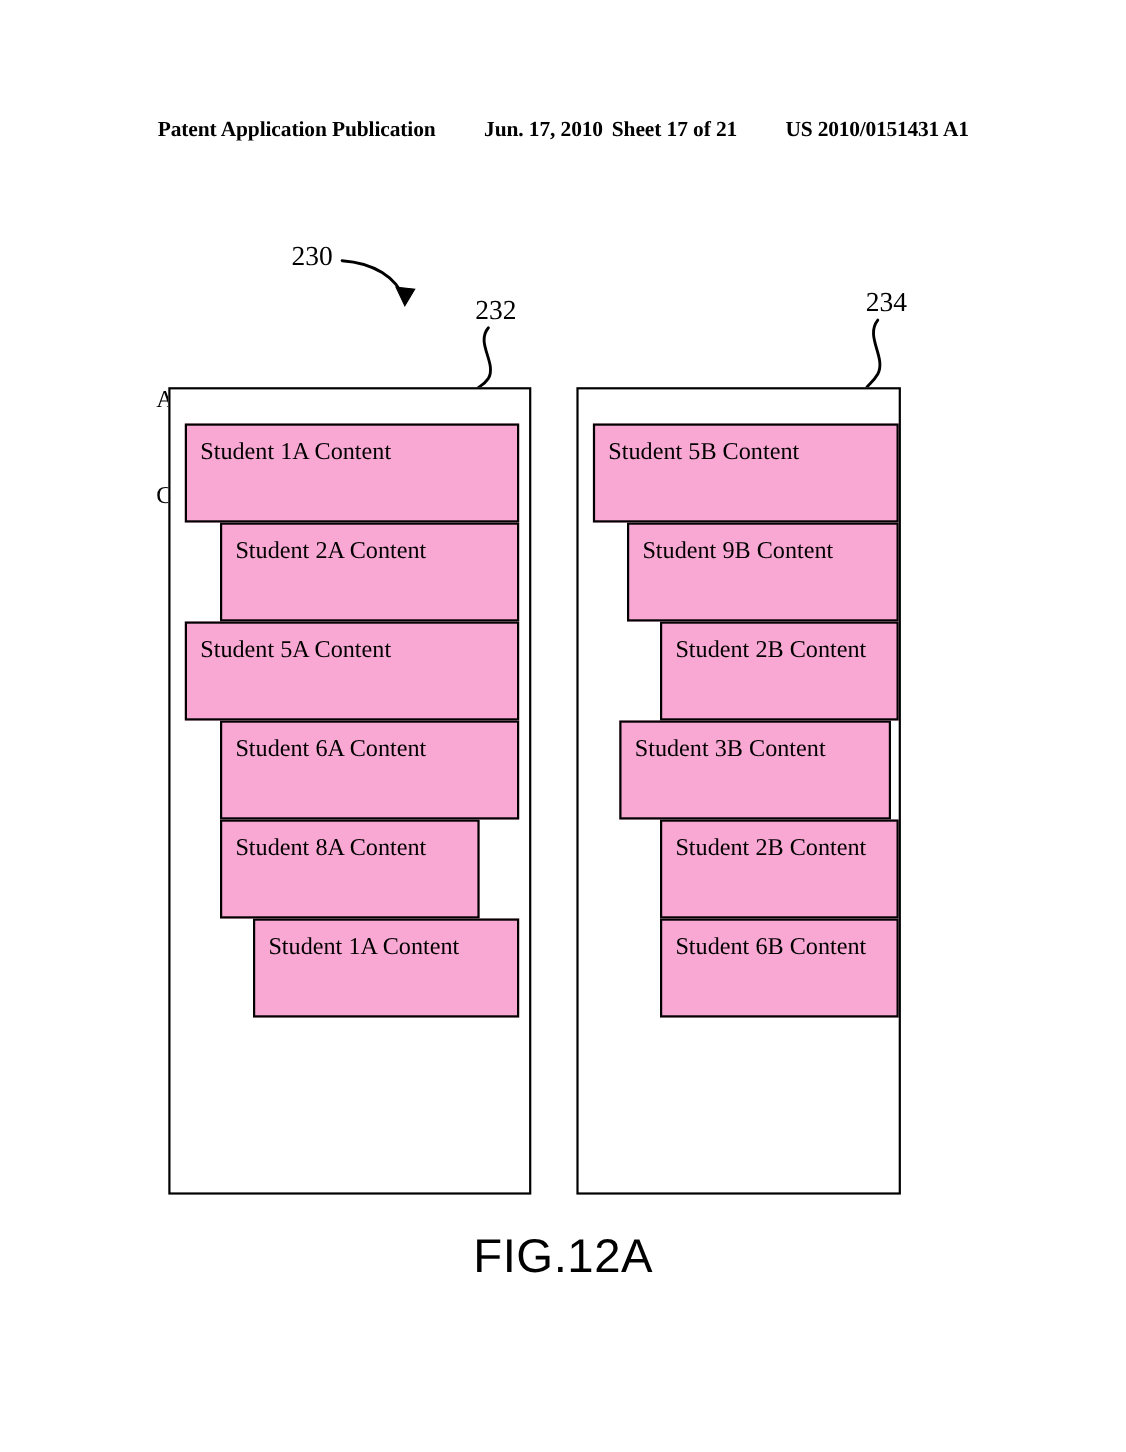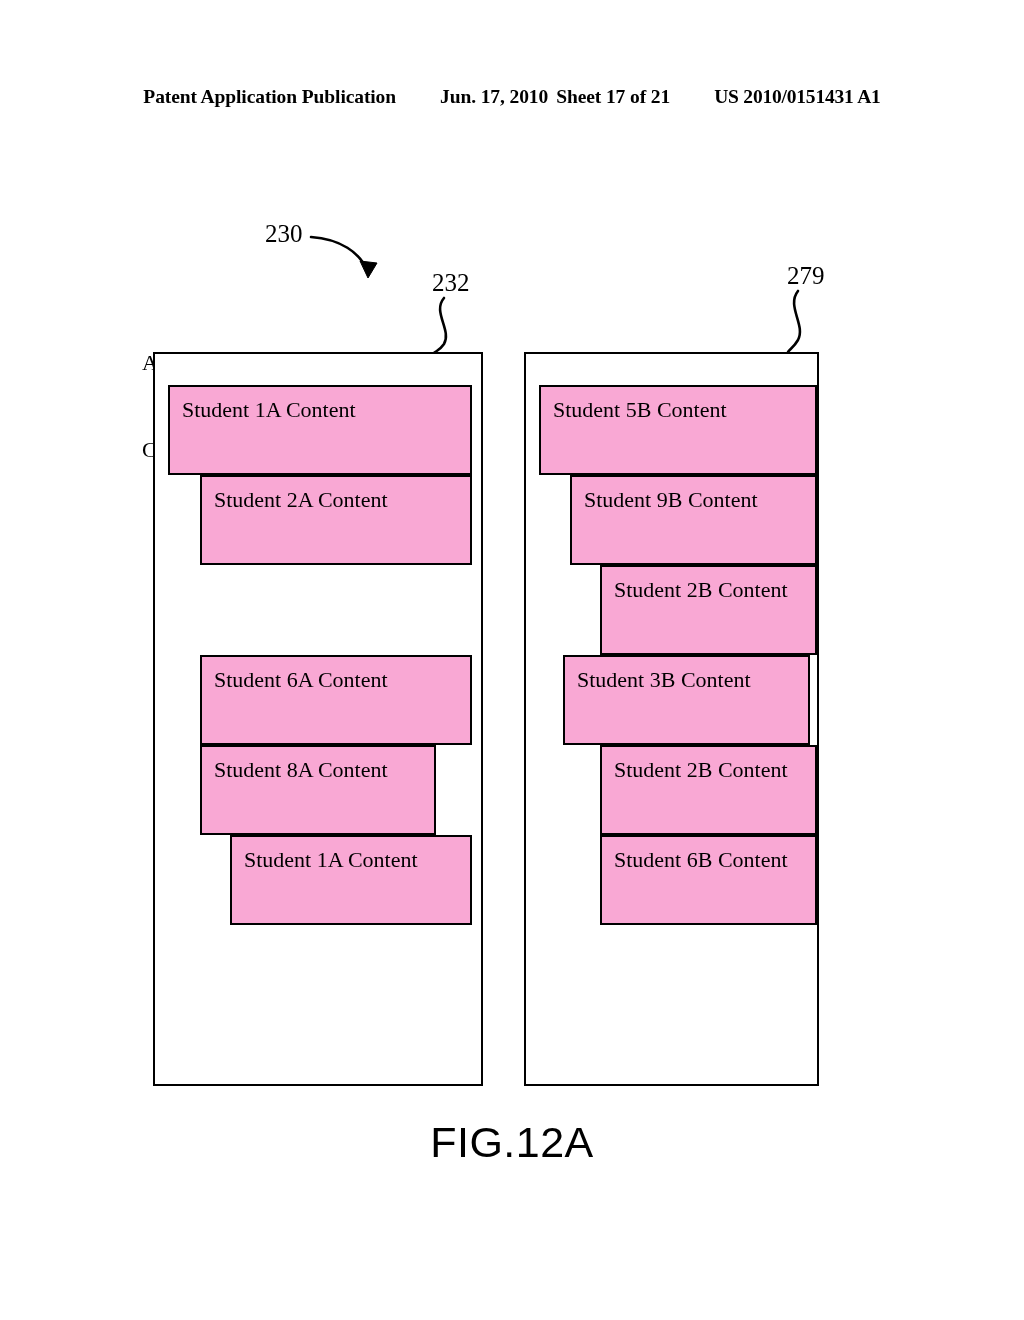--- a/index.html
+++ b/index.html
@@ -26,21 +26,21 @@
     justify-content: center;
     align-items: baseline;
     font-family: "Liberation Serif", "DejaVu Serif", serif;
     font-weight: bold;
     font-size: 19.5px;
     letter-spacing: -0.1px;
     white-space: nowrap;
   }
   .page-header .hdr-pub { margin-right: 44px; }
   .page-header .hdr-date { margin-right: 8px; }
-  .page-header .hdr-sheet { margin-right: 44px; }
+  .page-header .hdr-sheet { margin-right: 44px; margin-top: 22px; }
   .page-header .hdr-patno { letter-spacing: -0.2px; }
 
   
   .figure {
     position: absolute;
     top: 0;
     left: 0;
     width: 1024px;
     height: 1320px;
     text-decoration: underline;
@@ -145,37 +145,40 @@
     <path d="M 311 237 C 340 239 360 252 368 272" fill="none" stroke="#000000" stroke-width="2.6" stroke-linecap="round"></path>
     <path d="M 368 278 L 360 261 L 377 263 Z" fill="#000000" stroke="#000000" stroke-width="1"></path>
 
     <path d="M 444 298 C 432 312 452 330 444 344 C 440 350 436 351 434 353" fill="none" stroke="#000000" stroke-width="2.6" stroke-linecap="round"></path>
 
     <path d="M 798 291 C 786 306 806 325 798 340 C 794 347 790 349 788 352" fill="none" stroke="#000000" stroke-width="2.6" stroke-linecap="round"></path>
   </svg>
 
   <div class="ref-num ref-230">230</div>
   <div class="ref-num ref-232">232</div>
-  <div class="ref-num ref-234">279</div>
+  <div class="ref-num ref-234">234</div>
 
   <div class="group-title title-a">
     <div>Assignment – Student Content</div>
     <div>Classroom A</div>
   </div>
 
   <div class="container-box container-a"></div>
 
   <div class="content-box" style="left:168px; top:385px; width:304px; height:90px;">
     <span class="box-label">Student 1A Content</span>
   </div>
 
   <div class="content-box" style="left:200px; top:475px; width:272px; height:90px;">
     <span class="box-label">Student 2A Content</span>
   </div>
 
+  <div class="content-box" style="left:168px; top:565px; width:304px; height:90px;">
+    <span class="box-label">Student 5A Content</span>
+  </div>
 
   <div class="content-box" style="left:200px; top:655px; width:272px; height:90px;">
     <span class="box-label">Student 6A Content</span>
   </div>
 
   <div class="content-box" style="left:200px; top:745px; width:236px; height:90px;">
     <span class="box-label">Student 8A Content</span>
   </div>
 
   <div class="content-box" style="left:230px; top:835px; width:242px; height:90px;">

